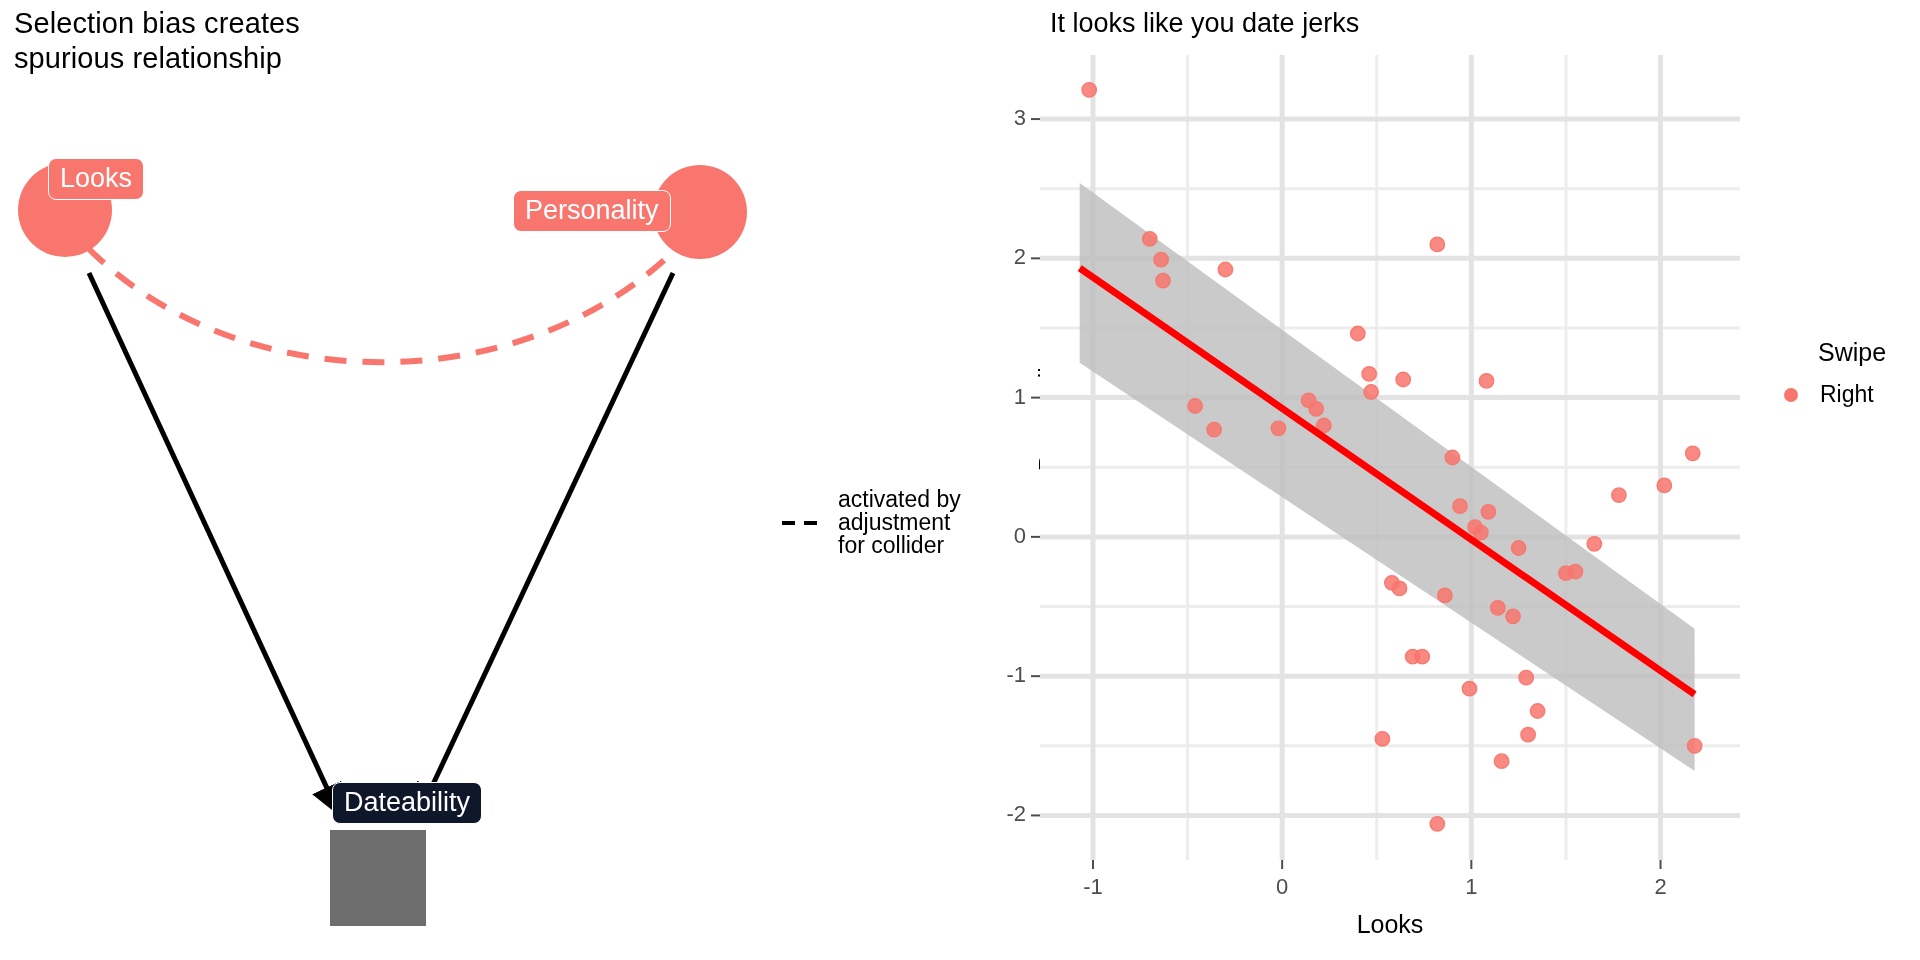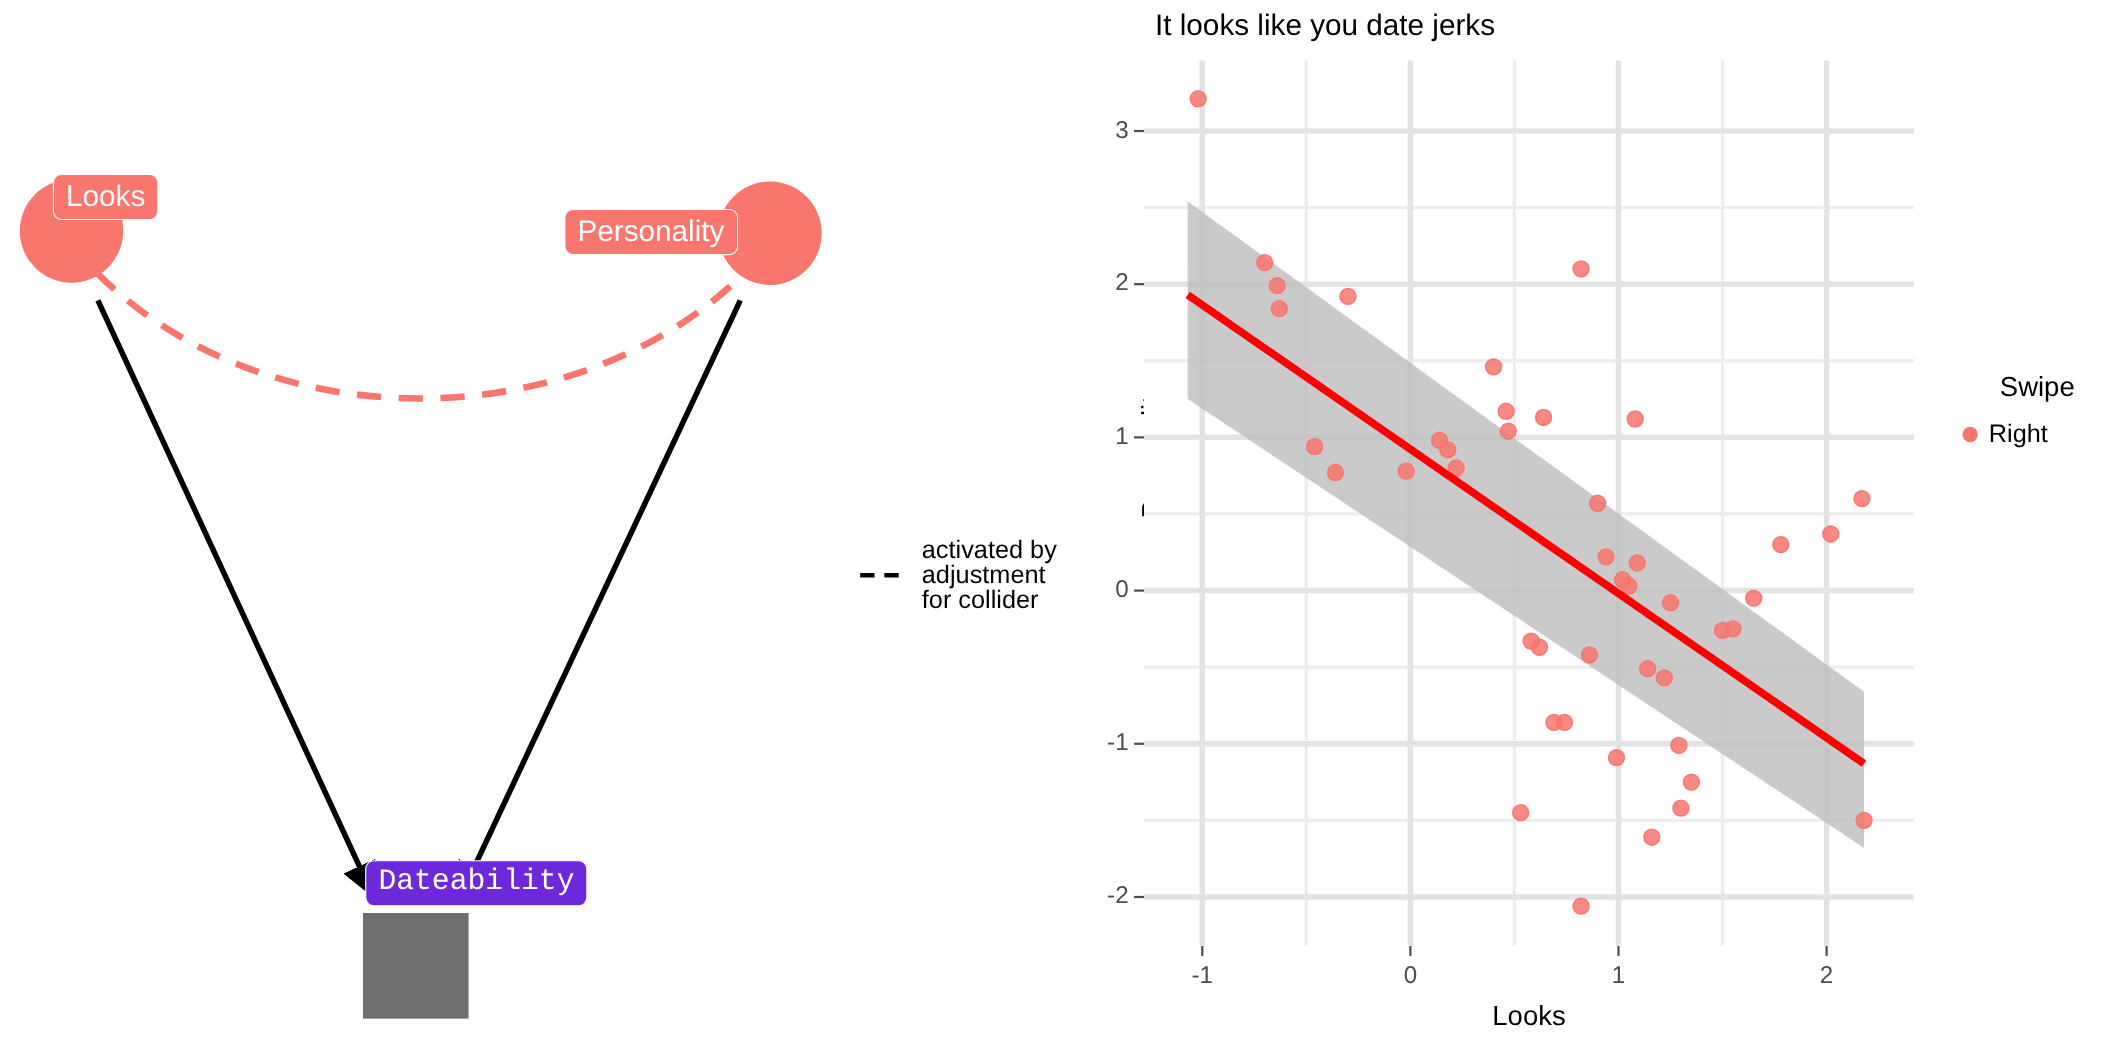--- a/index.html
+++ b/index.html
@@ -46,21 +46,21 @@
     position: absolute;
     font-size: 27px;
     color: #FFFFFF;
     padding: 4px 11px 6px 11px;
     border-radius: 8px;
     border: 1.5px solid #FFFFFF;
     white-space: nowrap;
     line-height: 30px;
   }
   .node-label.exposure { background: #F8766D; }
-  .node-label.collider { background: #6d28d9; font-family: Liberation Mono, monospace; }
+  .node-label.collider { background: #0f172a; }
 
   #dag-legend {
     position: absolute;
     left: 780px;
     top: 488px;
     width: 220px;
     display: flex;
     align-items: center;
     gap: 10px;
   }
@@ -130,41 +130,43 @@
   #swipe-legend-title {
     font-size: 25px;
     color: #000;
     margin-bottom: 14px;
     white-space: nowrap;
     margin-left: 48px;
   }
   #swipe-legend-row {
     display: flex;
     align-items: center;
-    gap: 10px;
+    gap: 22px;
     padding-left: 14px;
   }
   #swipe-legend-key {
     width: 14px; height: 14px;
     border-radius: 50%;
     background: #F8766D;
     flex: 0 0 auto;
   }
   #swipe-legend-label {
     font-size: 23px;
     color: #000;
   }
 </style>
 </head>
 <body>
 
 <div id="root">
 
   <div id="dag-panel">
 
+    <div id="dag-title">Selection bias creates
+spurious relationship</div>
 
     <svg id="dag-svg" viewBox="0 0 1010 960">
       <defs>
         <marker id="arrowhead" markerWidth="7" markerHeight="7" refX="5.4" refY="3.2" orient="auto" markerUnits="strokeWidth">
           <path d="M0,0 L6.4,3.2 L0,6.4 Z" fill="#000000"></path>
         </marker>
       </defs>
 
       <path d="M 88 248 C 240 400, 520 400, 675 250" fill="none" stroke="#F8766D" stroke-width="6" stroke-dasharray="22 16" stroke-linecap="butt"></path>
 

